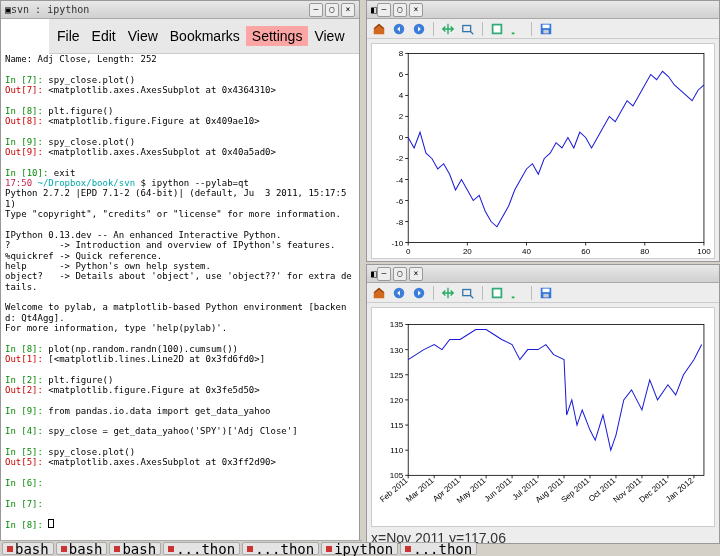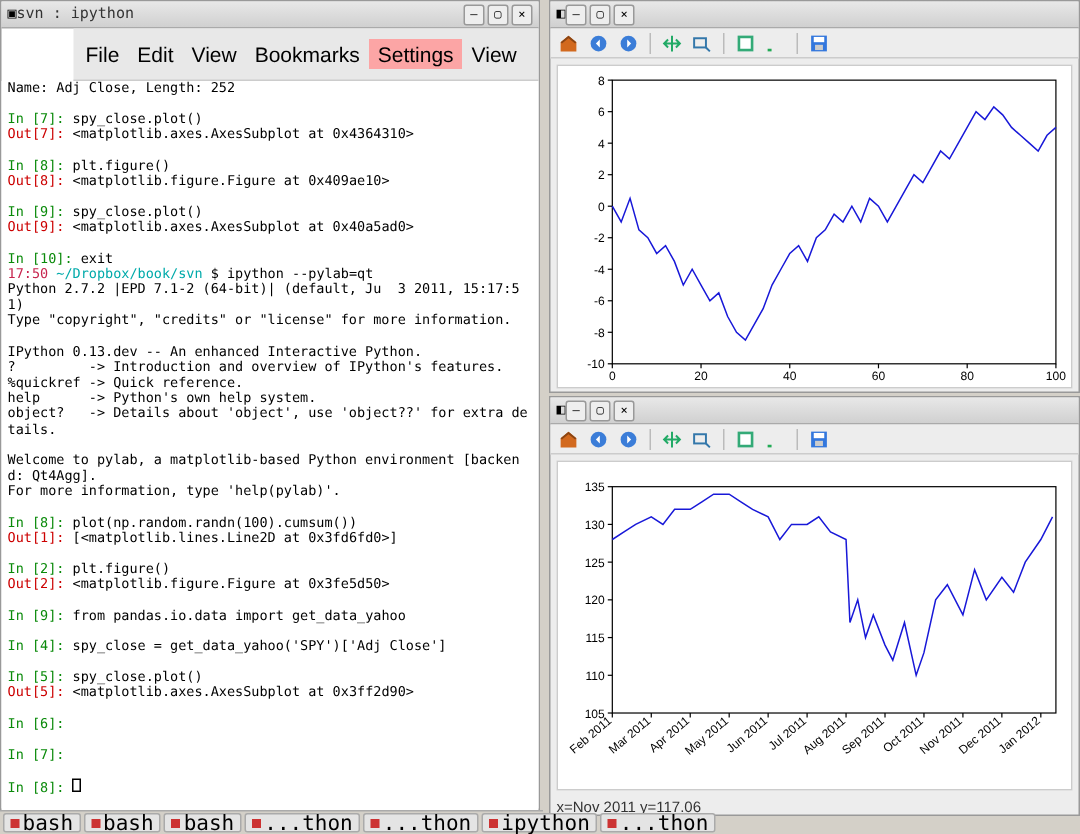--- a/index.html
+++ b/index.html
@@ -32,21 +32,21 @@
 .tb-sep { width: 1px; height: 14px; background: #bbb; margin: 0 2px; }
 
 .plot-area { background: #fff; border: 1px solid #ccc; margin: 4px; height: calc(100% - 44px); position: relative; }
 .fig2 .plot-area { height: calc(100% - 58px); }
 .plot-svg { width: 100%; height: 100%; }
 .axis-text { font-size: 8px; fill: #000; font-family: sans-serif; }
 .line-path { fill: none; stroke: #1818d8; stroke-width: 1; }
 .frame { fill: none; stroke: #000; stroke-width: 0.8; }
 .tick { stroke: #000; stroke-width: 0.8; }
 
-.statusbar { height: 14px; font-size: 10px; padding: 0 4px; color: #333; font-family: sans-serif; display:flex; align-items:center; }
+.statusbar { height: 14px; font-size: 14px; padding: 0 4px; color: #333; font-family: sans-serif; display:flex; align-items:center; }
 
 .taskbar { position: absolute; left: 0; bottom: 0; width: 362px; height: 16px; background: #d4d0c8; display: flex; align-items: center; gap: 2px; padding: 0 2px; border-top: 1px solid #aaa; }
 .task-btn { background: #e4e4e4; border: 1px solid #aaa; border-radius: 2px; padding: 0 4px; font-size: 14px; display: flex; align-items: center; gap: 2px; cursor: pointer; height: 13px; }
 .task-dot { width: 6px; height: 6px; background: #c33; display: inline-block; }
 
 .xlabel-rot { font-size: 8px; fill: #000; font-family: sans-serif; }
 </style>
 </head>
 <body>
 

